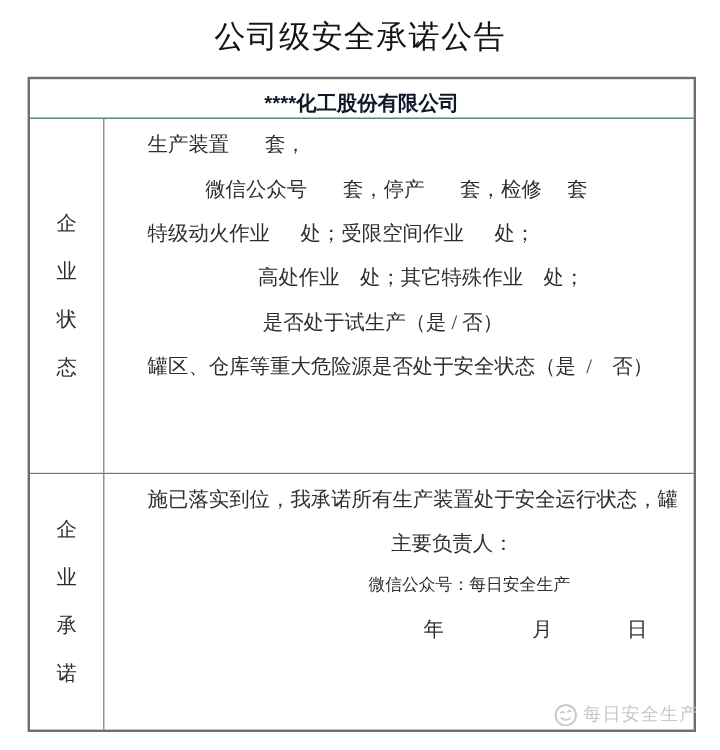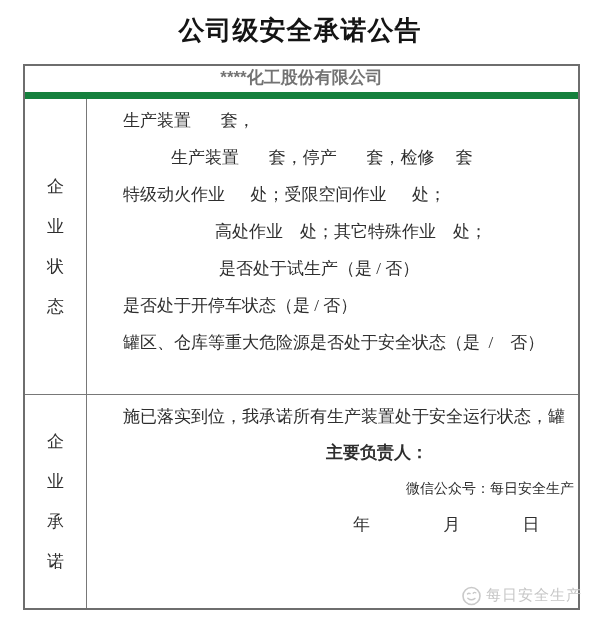--- a/index.html
+++ b/index.html
@@ -13,47 +13,47 @@
     font-family: "Liberation Serif", serif;
     color: #2e2e2e;
   }
   .title {
     position: absolute;
     top: 12px;
     left: 0;
     width: 100%;
     text-align: center;
     font-family: "Liberation Sans", sans-serif;
-    font-weight: 700;
+    font-weight: 400;
     font-size: 26px;
     line-height: 36px;
     color: #141414;
     letter-spacing: 1px;
   }
   .doc-table {
     position: absolute;
     left: 23px;
     top: 64px;
     width: 557px;
     height: 546px;
     border: 2px solid #6e6e6e;
     display: flex;
     flex-direction: column;
     background: #ffffff;
   }
   .company-row {
     height: 33px;
-    border-bottom: 7px solid #15803d;
+    border-bottom: 1px solid #15803d;
     display: flex;
-    align-items: flex-start;
+    align-items: flex-end;
     justify-content: center;
     font-family: "Liberation Sans", sans-serif;
     font-weight: 700;
     font-size: 17px;
-    color: #737373;
+    color: #0f172a;
   }
   .body-row { display: flex; flex-direction: row; }
   .state-row { height: 296px; border-bottom: 1px solid #787878; }
   .commit-row { flex: 1; }
   .head-cell {
     width: 62px;
     border-right: 1px solid #787878;
     display: flex;
     flex-direction: column;
     align-items: center;
@@ -75,22 +75,22 @@
     color: #2e2e2e;
     margin-left: 28px;
   }
   
   .state-cell .line:nth-child(2) { padding-left: 48px; }
   .state-cell .line:nth-child(4) { padding-left: 92px; }
   .state-cell .line:nth-child(5) { padding-left: 96px; }
   .commit-cell { padding-top: 4px; }
   .commit-cell .line { line-height: 36px; }
   .commit-cell .line.para-first { padding-left: 36px; }
-  .signer-line { padding-left: 203px; font-weight: bold; }
-  .wechat-line { padding-left: 184px; font-size: 14px; line-height: 36px; text-align: right; }
+  .signer-line { padding-left: 203px; }
+  .wechat-line { padding-left: 184px; font-size: 14px; line-height: 36px; }
   .date-line {
     position: relative;
     z-index: 2;
     padding-left: 258px;
     line-height: 36px;
     font-size: 17px;
   }
   .date-line .month { margin-left: 69px; }
   .date-line .day { margin-left: 58px; }
   .watermark {
@@ -125,25 +125,24 @@
 
     <div class="body-row state-row">
       <div class="head-cell">
         <div class="vchar">企</div>
         <div class="vchar">业</div>
         <div class="vchar">状</div>
         <div class="vchar">态</div>
       </div>
       <div class="content-cell state-cell">
         <div class="line">生产装置       套，</div>
-        <div class="line">生产装置       套，停产       套，检修     套</div>
+        <div class="line">微信公众号       套，停产       套，检修     套</div>
         <div class="line">特级动火作业      处；受限空间作业      处；</div>
         <div class="line">高处作业    处；其它特殊作业    处；</div>
         <div class="line">是否处于试生产（是 / 否）</div>
-        <div class="line">是否处于开停车状态（是 / 否）</div>
         <div class="line">罐区、仓库等重大危险源是否处于安全状态（是  /    否）</div>
       </div>
     </div>
 
     <div class="body-row commit-row">
       <div class="head-cell">
         <div class="vchar">企</div>
         <div class="vchar">业</div>
         <div class="vchar">承</div>
         <div class="vchar">诺</div>

